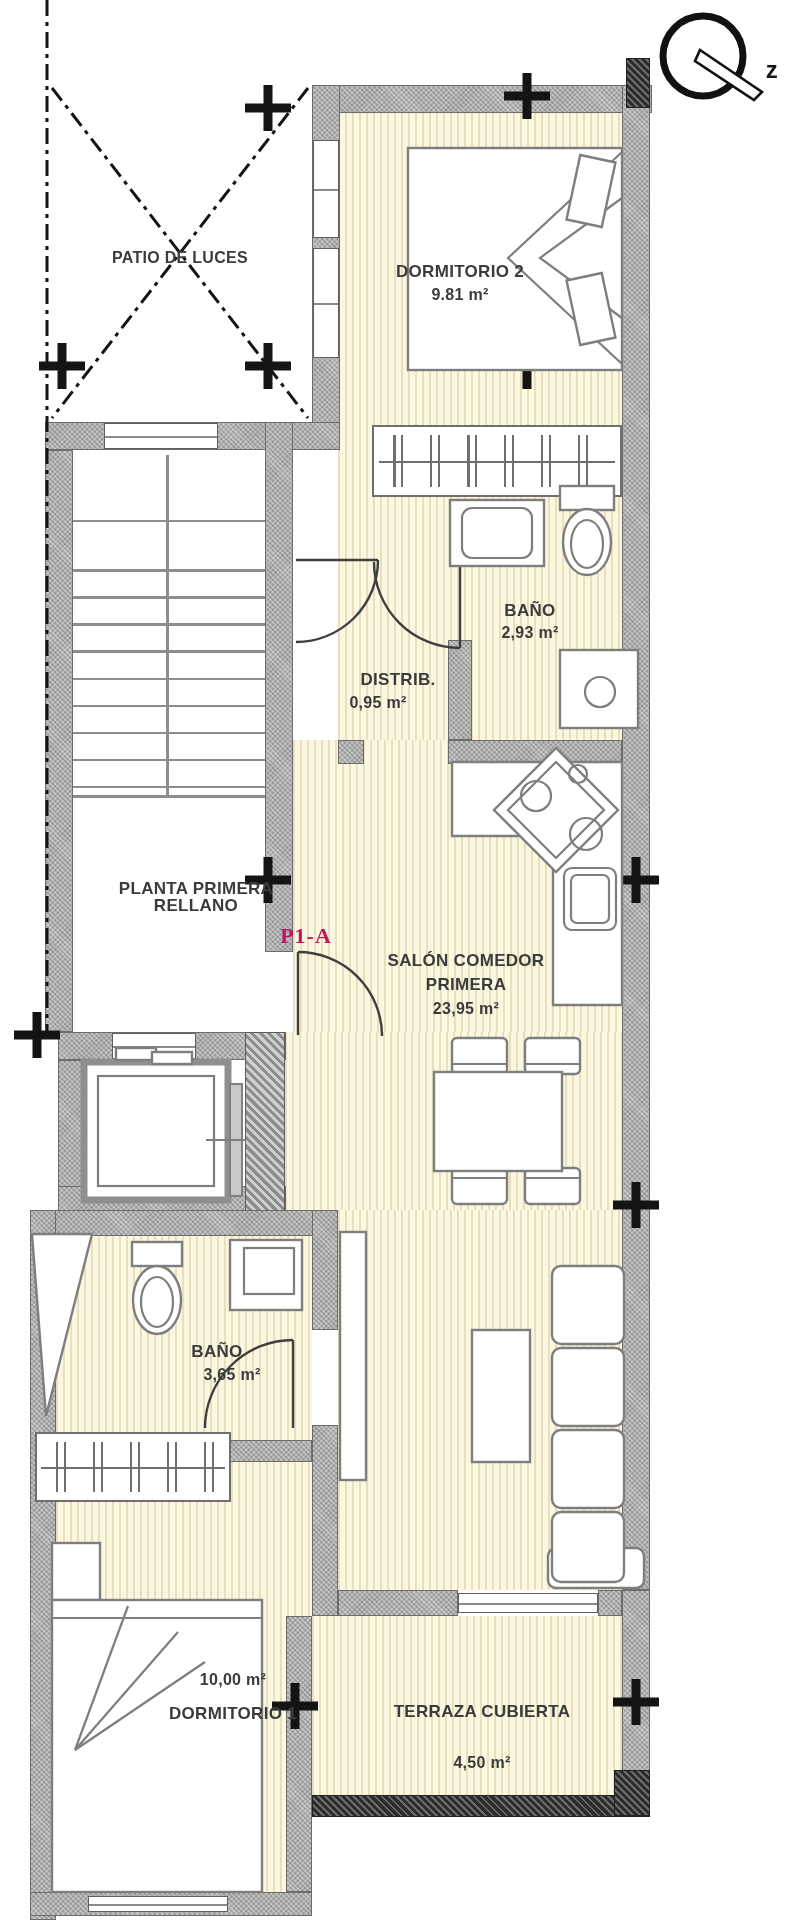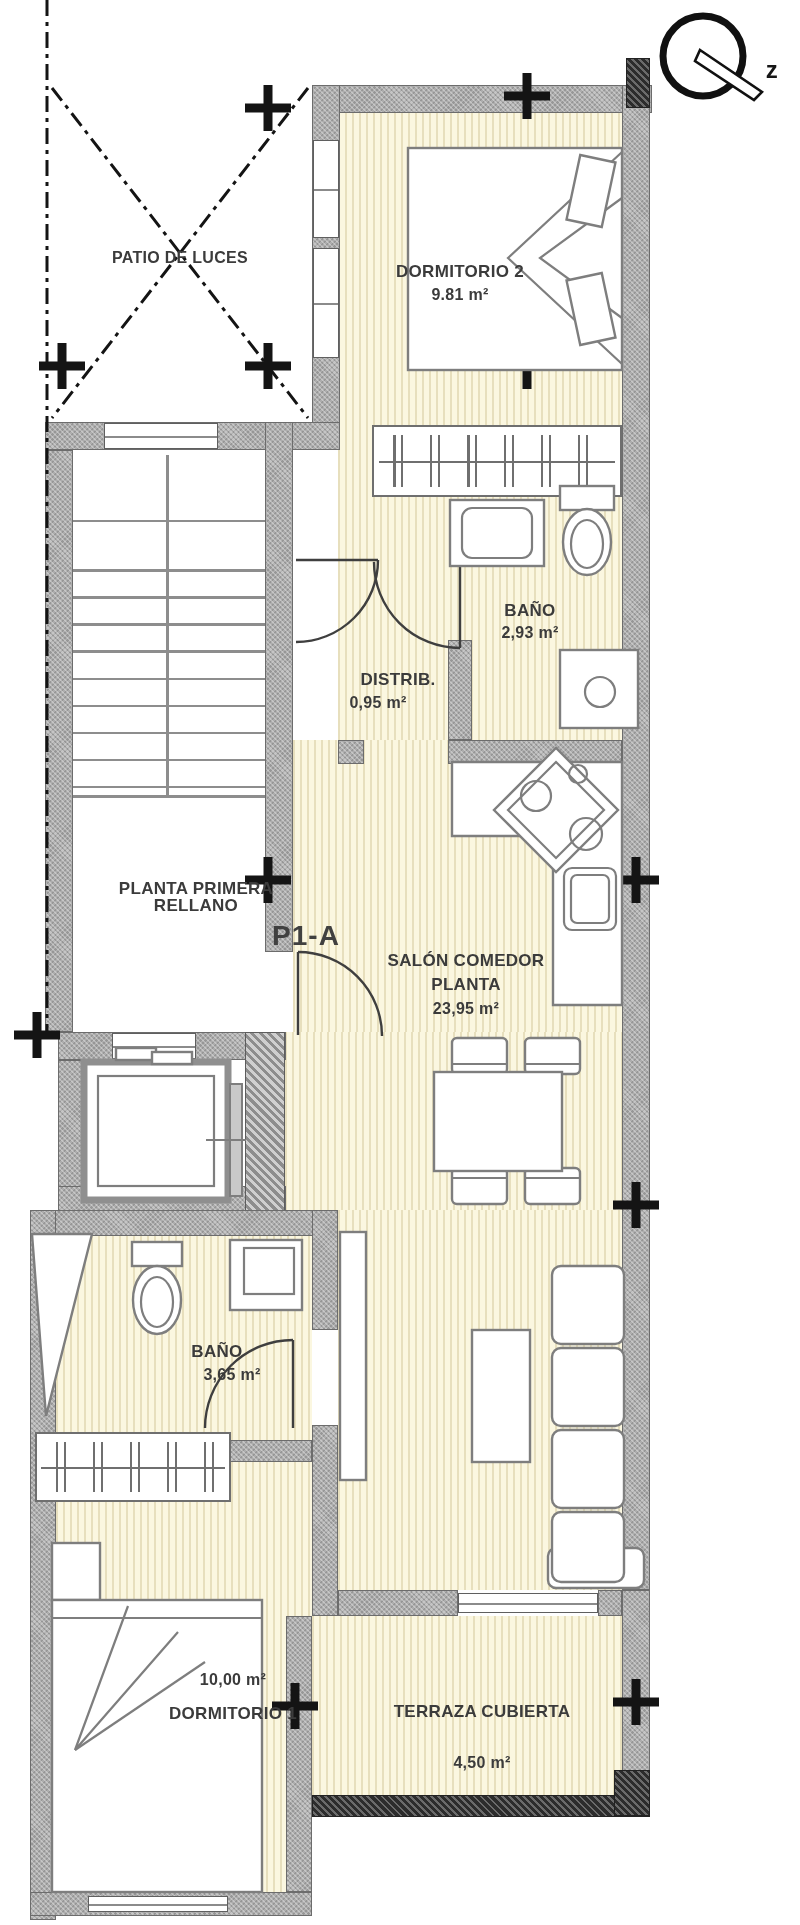--- a/index.html
+++ b/index.html
@@ -23,21 +23,21 @@
   .hangers .rail{position:absolute;left:2%;right:2%;top:50%;height:2px;background:#6f6f6f;}
   .hangers .ticks{position:absolute;left:6px;right:6px;top:12%;bottom:12%;background:
      repeating-linear-gradient(90deg,transparent 0 13px,#6f6f6f 13px 15.5px,transparent 15.5px 21px,
        #6f6f6f 21px 23.5px,transparent 23.5px 37px);}
   .stairs-treads{position:absolute;background:
      repeating-linear-gradient(180deg,transparent 0 24.5px,#8d8d8d 24.5px 27px);}
   .thinline{position:absolute;background:#8d8d8d;}
   .lbl{position:absolute;transform:translate(-50%,-50%);font-weight:bold;font-size:17px;
        color:#3b3b3b;letter-spacing:.3px;white-space:nowrap;}
   .lbl.sm{font-size:16px;}
-  .lbl.unit{font-size:28px;color:#404040;letter-spacing:1px;}
+  .lbl.unit{font-size:22px;color:#be185d;letter-spacing:1px;font-family:Liberation Serif, serif;}
   .lbl.zmark{font-size:24px;color:#161616;}
   svg .furn{fill:#fff;stroke:#7e7e7e;stroke-width:2.4;}
   svg .furnline{fill:none;stroke:#7e7e7e;stroke-width:2.2;}
   svg .arc{fill:none;stroke:#3f3f3f;stroke-width:2.4;}
   svg .dashdot{fill:none;stroke:#141414;stroke-width:3;stroke-dasharray:16 6 4 6;}
   svg .cross{fill:#141414;}
   svg .compass{fill:none;stroke:#111;stroke-width:7;}
 </style>
 </head>
 <body>
@@ -276,21 +276,21 @@
   <div class="lbl" style="left:460px;top:272px;">DORMITORIO 2</div>
   <div class="lbl sm" style="left:460px;top:295px;">9.81 m²</div>
   <div class="lbl" style="left:530px;top:611px;">BAÑO</div>
   <div class="lbl sm" style="left:530px;top:633px;">2,93 m²</div>
   <div class="lbl" style="left:398px;top:680px;">DISTRIB.</div>
   <div class="lbl sm" style="left:378px;top:703px;">0,95 m²</div>
   <div class="lbl" style="left:196px;top:866px;margin-top:40px;">RELLANO</div>
   <div class="lbl" style="left:196px;top:889px;">PLANTA PRIMERA</div>
   <div class="lbl unit" style="left:306px;top:936px;">P1-A</div>
   <div class="lbl" style="left:466px;top:961px;">SALÓN COMEDOR</div>
-  <div class="lbl" style="left:466px;top:985px;">PLANTA</div>
+  <div class="lbl" style="left:466px;top:985px;">PRIMERA</div>
   <div class="lbl sm" style="left:466px;top:1009px;">23,95 m²</div>
   <div class="lbl" style="left:217px;top:1352px;">BAÑO</div>
   <div class="lbl sm" style="left:217px;top:1375px;margin-left:15px;">3,65 m²</div>
   <div class="lbl" style="left:233px;top:1714px;">DORMITORIO 1</div>
   <div class="lbl sm" style="left:233px;top:1680px;">10,00 m²</div>
   <div class="lbl" style="left:482px;top:1712px;">TERRAZA CUBIERTA</div>
   <div class="lbl sm" style="left:482px;top:1736px;margin-top:27px;">4,50 m²</div>
   <div class="lbl zmark" style="left:772px;top:70px;">z</div>
 </div>
 

